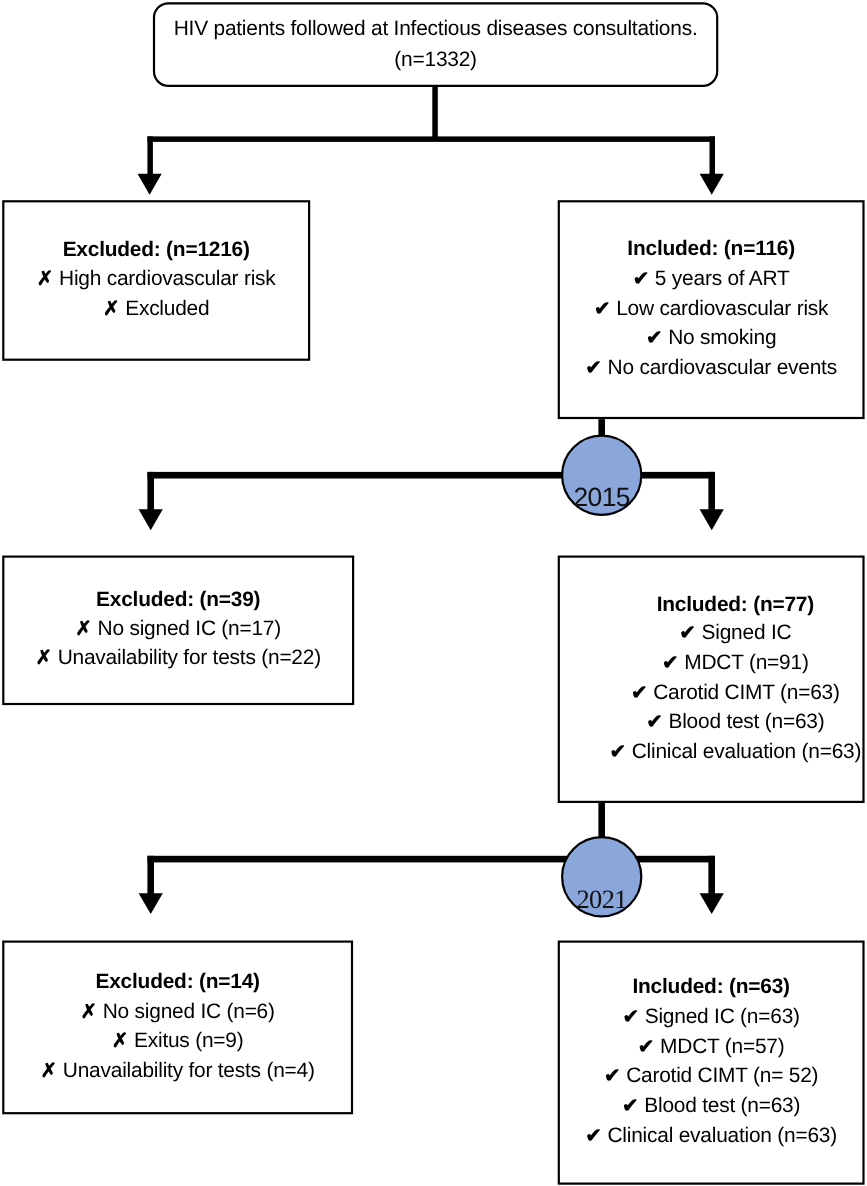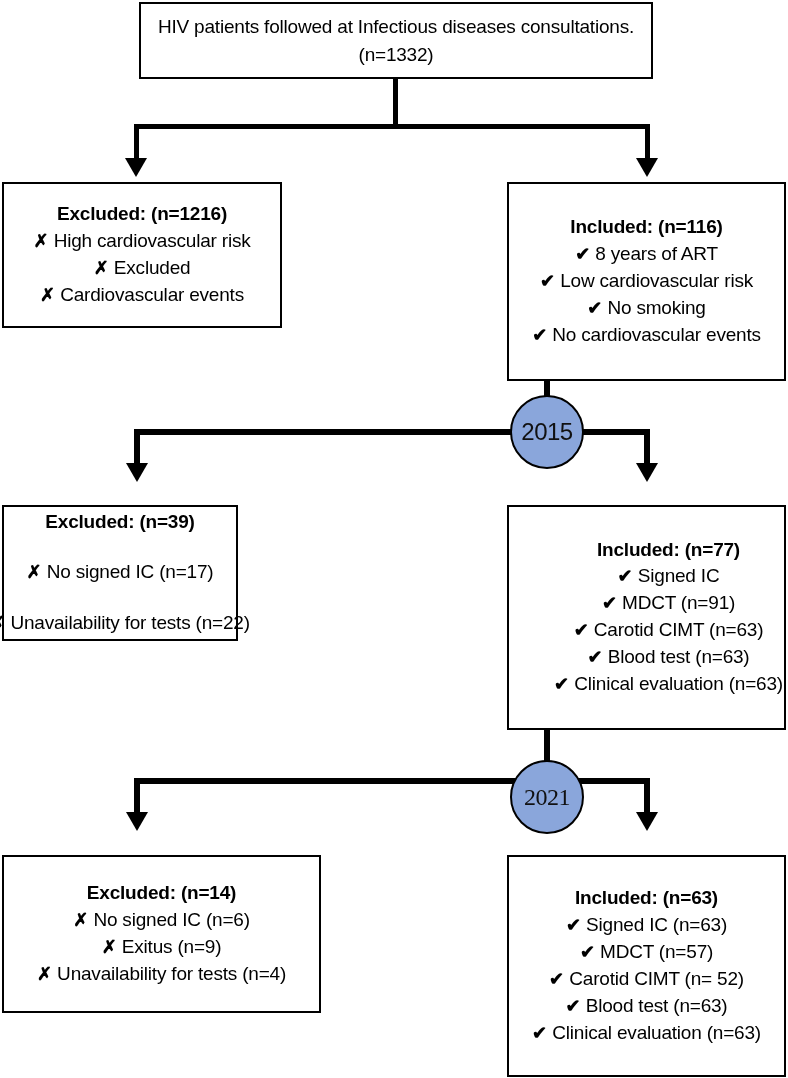--- a/index.html
+++ b/index.html
@@ -70,70 +70,69 @@
     border-top: 19px solid #000000;
   }
 
   
   .year-circle {
     position: absolute;
     box-sizing: border-box;
     border: 2px solid #000000;
     border-radius: 50%;
     display: flex;
-    align-items: center;
+    align-items: flex-end;
     justify-content: center;
     font-size: 24px;
     color: #111111;
     letter-spacing: -0.5px;
   }
 </style>
 </head>
 <body>
 
 <div id="flowchart">
 
-  <div class="node-box" style="left:139px; top:2px; width:514px; height:77px;">
+  <div class="node-box" style="left:139px; top:2px; width:514px; height:77px;border-radius:14px;">
     <div class="top-line">HIV patients followed at Infectious diseases consultations.</div>
     <div class="top-line">(n=1332)</div>
   </div>
 
   <div class="seg-v" style="left:393px; top:79px; width:5px; height:47px;"></div>
   <div class="seg-h" style="left:134px; top:124px; width:516px; height:5px;"></div>
   <div class="seg-v" style="left:134px; top:124px; width:5px; height:36px;"></div>
   <div class="seg-v" style="left:645px; top:124px; width:5px; height:36px;"></div>
   <div class="arrow-head" style="left:125px; top:158px;"></div>
   <div class="arrow-head" style="left:636px; top:158px;"></div>
 
   <div class="node-box" style="left:2px; top:182px; width:280px; height:146px;text-align:center;">
     <div class="box-title">Excluded: (n=1216)</div>
     <div class="box-line"><span class="mark">✗</span> <span>High cardiovascular risk</span></div>
     <div class="box-line"><span class="mark">✗</span> <span>Excluded</span></div>
-    <div class="box-line"><span class="mark">✗</span> <span>Cardiovascular events</span></div>
   </div>
 
   <div class="node-box" style="left:507px; top:182px; width:279px; height:199px;">
     <div class="box-title">Included: (n=116)</div>
-    <div class="box-line"><span class="mark">✔</span> <span>8 years of ART</span></div>
+    <div class="box-line"><span class="mark">✔</span> <span>5 years of ART</span></div>
     <div class="box-line"><span class="mark">✔</span> <span>Low cardiovascular risk</span></div>
     <div class="box-line"><span class="mark">✔</span> <span>No smoking</span></div>
     <div class="box-line"><span class="mark">✔</span> <span>No cardiovascular events</span></div>
   </div>
 
   <div class="seg-v" style="left:544px; top:381px; width:6px; height:32px;"></div>
   <div class="seg-h" style="left:134px; top:429px; width:516px; height:6px;"></div>
   <div class="seg-v" style="left:134px; top:429px; width:6px; height:36px;"></div>
   <div class="seg-v" style="left:644px; top:429px; width:6px; height:36px;"></div>
   <div class="arrow-head" style="left:126px; top:463px;"></div>
   <div class="arrow-head" style="left:636px; top:463px;"></div>
   <div class="year-circle" style="left:510px; top:395px; width:74px; height:74px; background:#8AA6DB;">
     <span>2015</span>
   </div>
 
-  <div class="node-box" style="left:2px; top:505px; width:236px; height:136px;gap:24px;">
+  <div class="node-box" style="left:2px; top:505px; width:320px; height:136px;">
     <div class="box-title">Excluded: (n=39)</div>
     <div class="box-line"><span class="mark">✗</span> <span>No signed IC (n=17)</span></div>
     <div class="box-line"><span class="mark">✗</span> <span>Unavailability for tests (n=22)</span></div>
   </div>
 
   <div class="node-box" style="left:507px; top:505px; width:279px; height:225px;padding-left:44px;">
     <div class="box-title">Included: (n=77)</div>
     <div class="box-line"><span class="mark">✔</span> <span>Signed IC</span></div>
     <div class="box-line"><span class="mark">✔</span> <span>MDCT (n=91)</span></div>
     <div class="box-line"><span class="mark">✔</span> <span>Carotid CIMT (n=63)</span></div>

